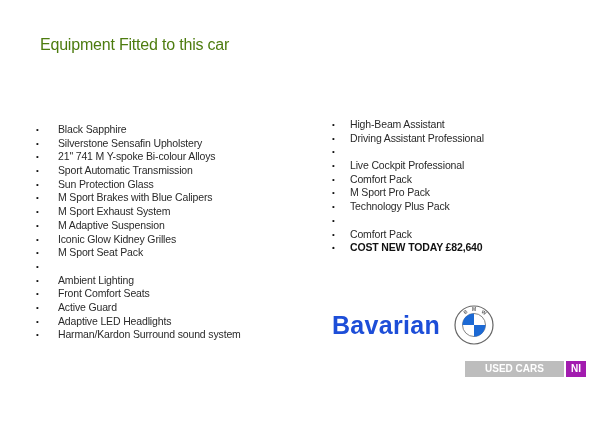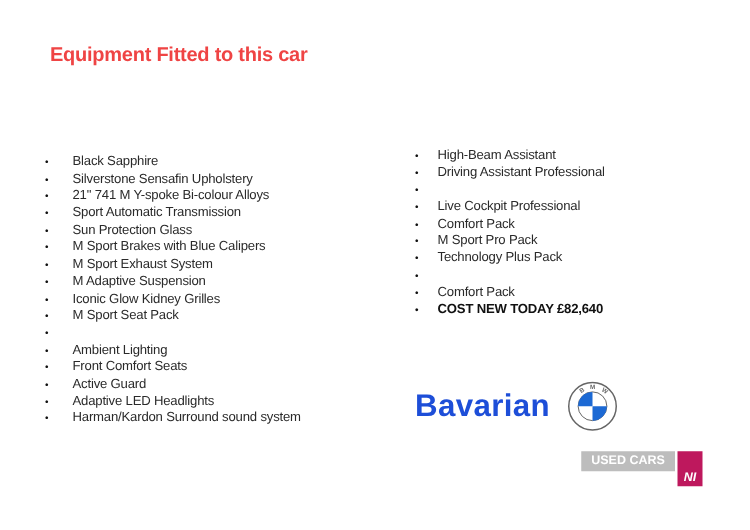--- a/index.html
+++ b/index.html
@@ -13,22 +13,22 @@
       position: relative;
       overflow: hidden;
       font-family: "Liberation Sans", "DejaVu Sans", sans-serif;
       color: #222222;
     }
     .page-title {
       position: absolute;
       left: 40px;
       top: 36px;
       font-size: 16px;
-      font-weight: bold;
-      color: #ef4444;
+      font-weight: normal;
+      color: #4d7c0f;
       letter-spacing: -0.2px;
       margin: 0;
     }
     .feature-list {
       position: absolute;
       list-style: none;
       margin: 0;
       padding: 0;
       font-size: 10.5px;
       color: #2a2a2a;
@@ -76,30 +76,29 @@
       left: 465px;
       top: 361px;
       display: flex;
       height: 16px;
       font-size: 10px;
       font-weight: bold;
     }
     .used-badge .main {
       background: #bdbdbd;
       color: #ffffff;
-      padding: 0 8px;
+      padding: 0 20px;
       line-height: 16px;
     }
     .used-badge .region {
-      background: #be185d;
+      background: #a21caf;
       color: #ffffff;
-      padding: 14px 5px;
+      padding: 0 5px;
       line-height: 16px;
       margin-left: 2px;
-      font-style: italic;
     }
   </style>
 </head>
 <body>
 
 <h1 class="page-title">Equipment Fitted to this car</h1>
 
 <ul class="feature-list left-list">
   <li><span class="bullet">•</span><span>Black Sapphire</span></li>
   <li><span class="bullet">•</span><span>Silverstone Sensafin Upholstery</span></li>

